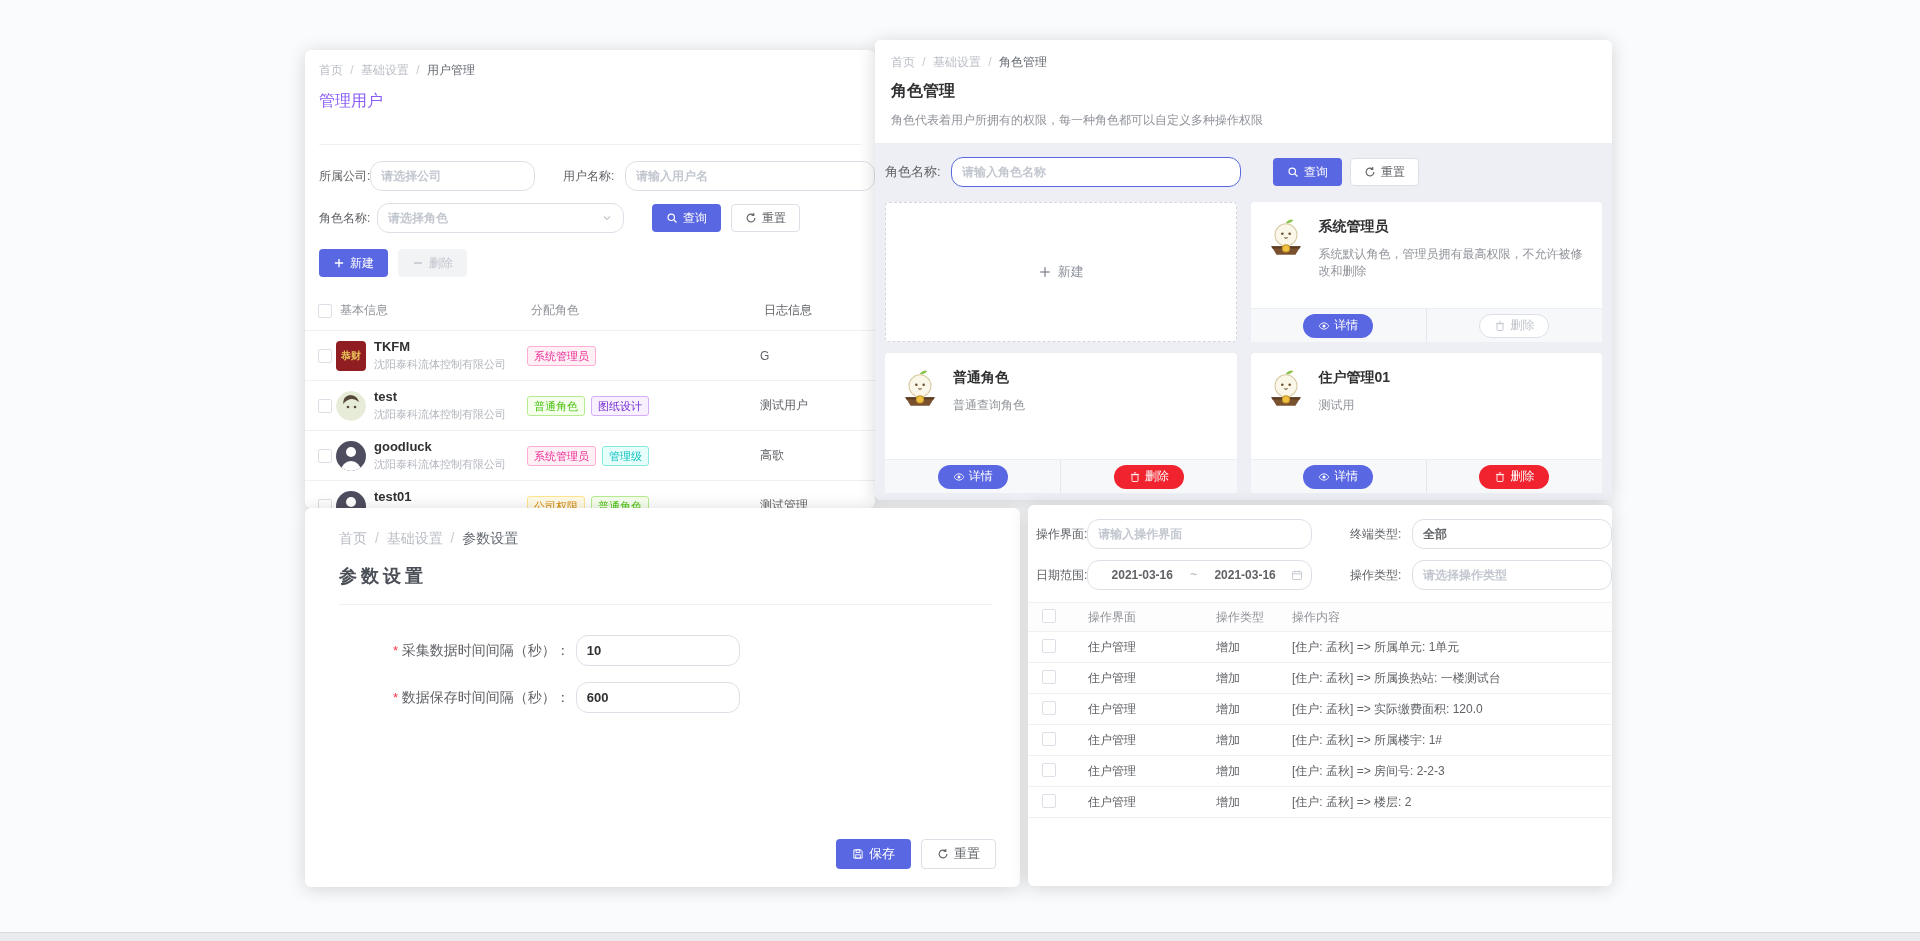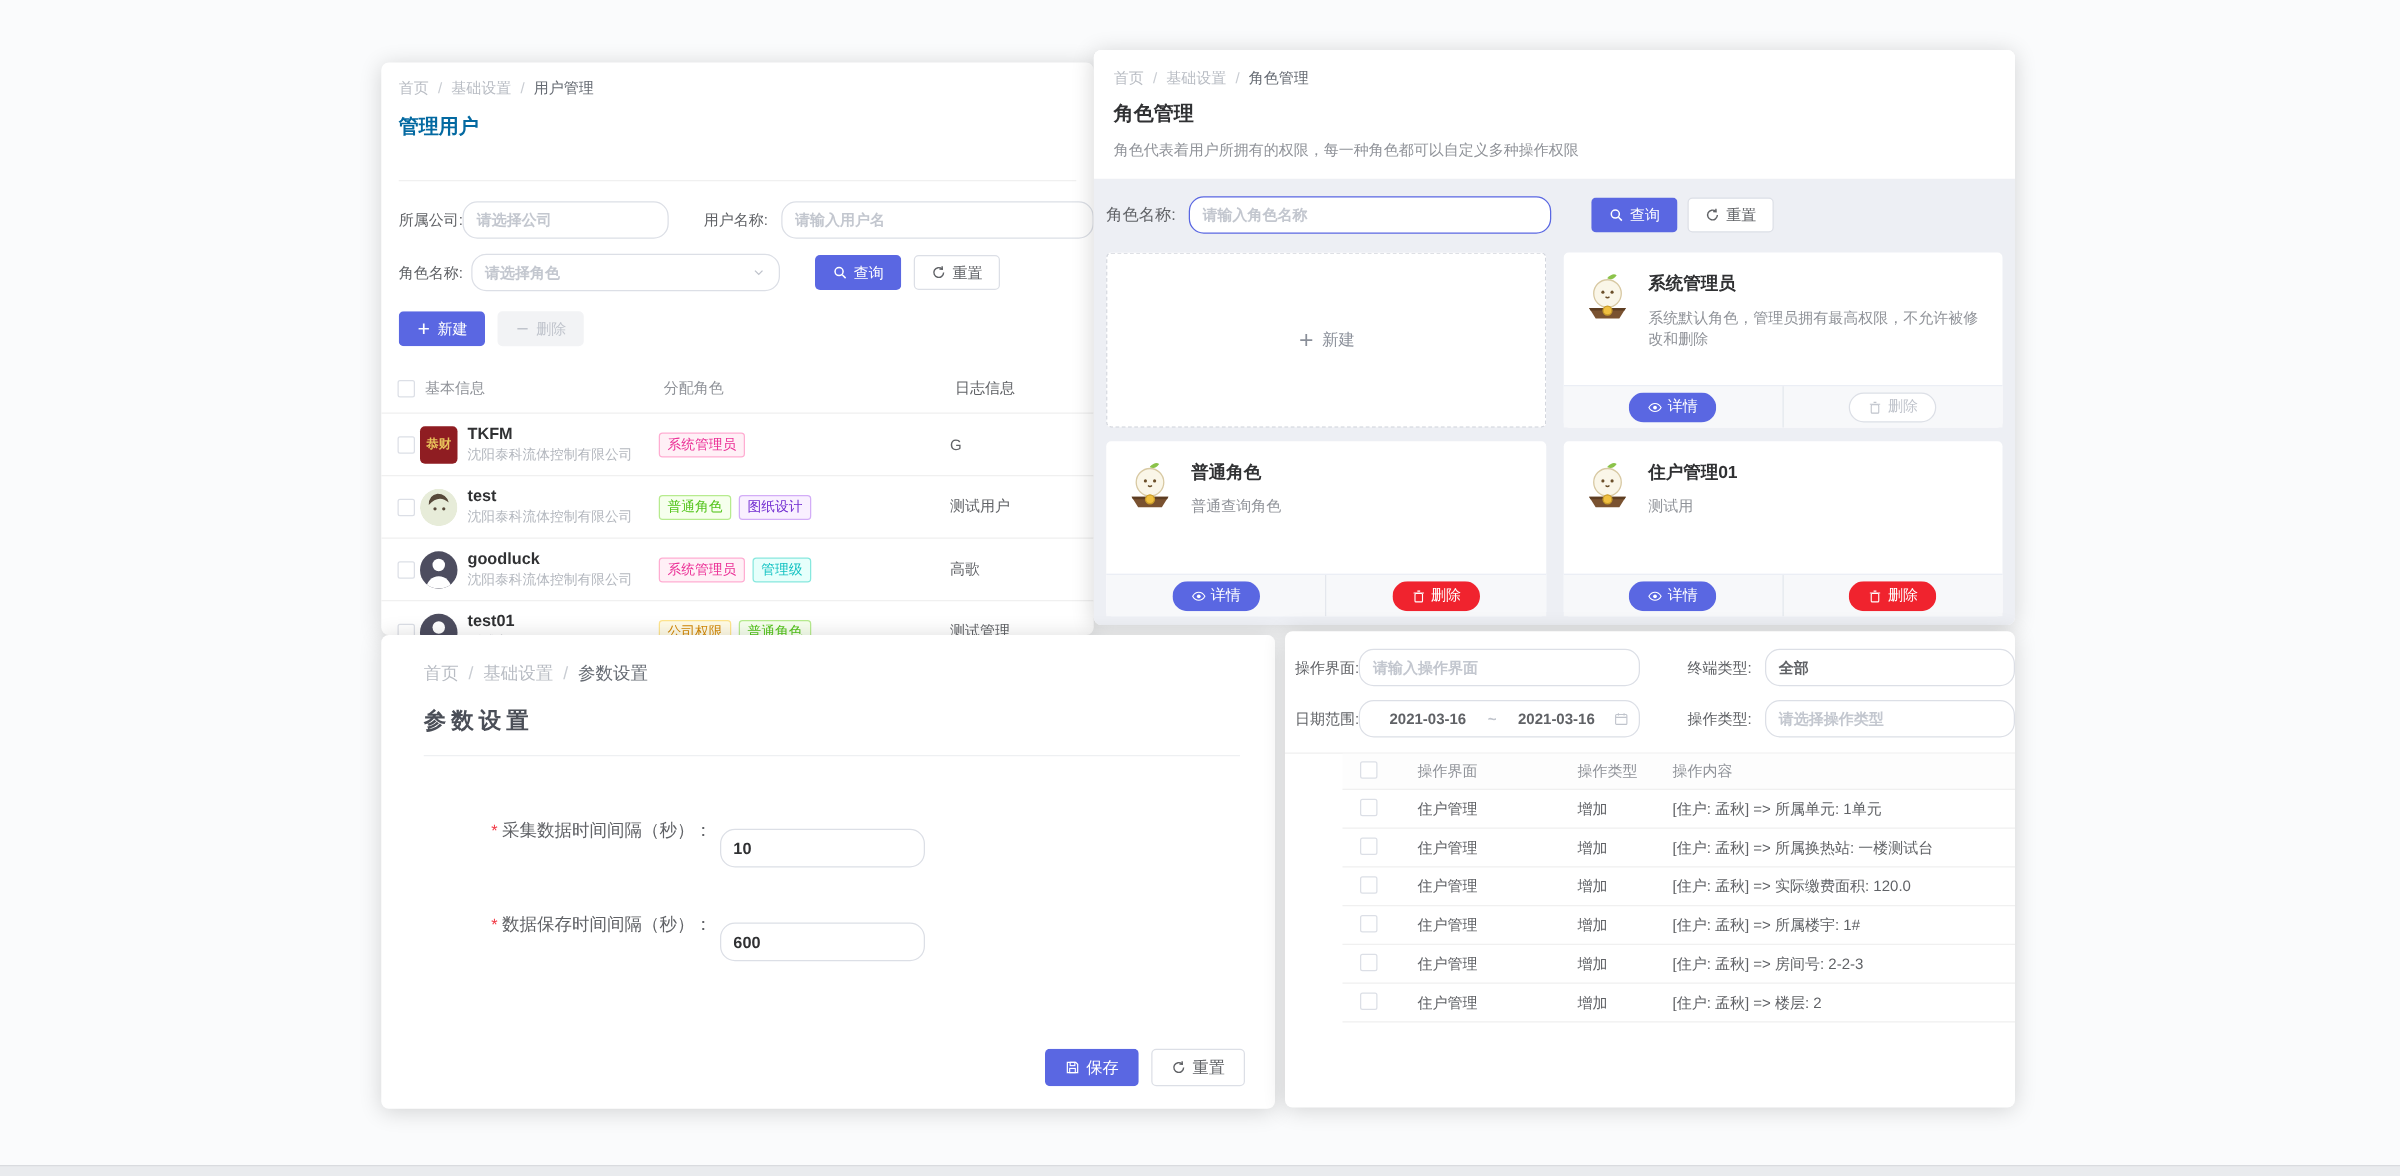--- a/index.html
+++ b/index.html
@@ -39,21 +39,21 @@
   .btn.disabled{ background:#f2f3f5; color:#c0c4cc; border-color:#f2f3f5; }
   .ic { width:12px; height:12px; flex:0 0 auto; }
   .lab { font-size:12px; color:#606266; white-space:nowrap; }
   .cb {
     appearance:none; -webkit-appearance:none; width:14px; height:14px;
     border:1px solid #dcdfe6; border-radius:2px; background:#fff; cursor:pointer; flex:0 0 auto;
   }
   
   #p-users { left:305px; top:50px; width:570px; height:458px; }
   #p-users .hd { padding:12px 14px 0 14px; }
-  #p-users .title { font-size:16px; font-weight:700; color:#0369a1; margin-top:12px; padding-bottom:32px; border-bottom:1px solid #f0f0f0; }
+  #p-users .title { font-size:16px; font-weight:400; color:#8b5cf6; margin-top:12px; padding-bottom:32px; border-bottom:1px solid #f0f0f0; }
   #p-users .filters { padding:16px 0 0 14px; }
   .f-row { display:flex; align-items:center; margin-bottom:12px; }
   .f-row .lab { width:58px; }
   .f-row .ipt { width:247px; }
   .grp2 { margin-left:28px; display:flex; align-items:center; }
   .grp2 .lab { width:62px; }
   .grp2 .ipt { width:250px; }
   #p-users .ops { padding:4px 0 0 14px; display:flex; gap:10px; }
   
   .utable { margin-top:14px; }
@@ -109,39 +109,39 @@
   .pill.del-disabled { background:#fff; border-color:#dcdfe6; color:#c0c4cc; }
   
   #p-params { left:305px; top:508px; width:715px; height:379px; }
   #p-params .hd { padding:22px 28px 0 34px; }
   #p-params .crumbs, #p-params .crumb { font-size:14px; }
   #p-params .title { font-size:18px; font-weight:700; color:#4a4e57; letter-spacing:4px; margin-top:16px; padding-bottom:16px; border-bottom:1px solid #eef0f2; }
   #p-params .form { margin:30px 0 0 88px; }
   .p-row { display:flex; align-items:center; margin-bottom:16px; }
   .p-row .plab { font-size:14px; color:#606266; }
   .p-row .plab::before { content:"* "; color:#f13642; font-size:13px; }
-  .p-row .ipt { width:164px; height:31px; margin-left:6px; font-size:13px; color:#303133;margin-top:28px; }
+  .p-row .ipt { width:164px; height:31px; margin-left:6px; font-size:13px; color:#303133; }
   #p-params .foot { position:absolute; right:24px; bottom:18px; display:flex; gap:10px; }
   #p-params .foot .btn { height:30px; padding:0 15px; font-size:13px; }
   
   #p-logs { left:1028px; top:505px; width:584px; height:381px; }
   #p-logs .hd { padding:12px 14px 0 14px; }
   #p-logs .title { font-size:15px; font-weight:600; letter-spacing:1px; color:#3c4049; margin-top:10px; padding-bottom:12px; border-bottom:1px solid #f0f0f0; }
   #p-logs .filters { padding:14px 0 0 4px; }
   .l-row { display:flex; align-items:center; margin-bottom:11px; }
   .l-row .lab { width:60px; margin-left:4px; }
   .l-row .ipt { width:278px; }
   .l-grp2 { margin-left:34px; display:flex; align-items:center; flex:1; }
   .l-grp2 .lab { width:62px; }
   .l-grp2 .ipt { width:200px; }
   .dates { display:flex; align-items:center; justify-content:space-between; padding:0 8px; }
   .dates .d { font-size:12px; color:#606266; flex:1; text-align:center; }
   .dates .tilde { color:#c0c4cc; font-size:12px; padding:0 2px; }
   
-  .ltable { margin-top:12px; border-top:1px solid #f0f0f0;padding-left:46px; }
+  .ltable { margin-top:12px; border-top:1px solid #f0f0f0; }
   .l-trow { display:flex; align-items:center; padding-left:14px; border-bottom:1px solid #f0f0f0; font-size:12px; }
   .l-thead { height:29px; color:#909399; background:#fdfdfd; }
   .l-tbody { height:31px; color:#606266; }
   .lc-check { width:46px; }
   .lc-screen { width:128px; }
   .lc-type { width:76px; }
   .lc-content { flex:1; white-space:nowrap; }
   
   #bottom-strip { position:absolute; left:0; right:0; top:932px; height:9px; background:#e9ebee; border-top:1px solid #d9dbdf; }
 </style>

